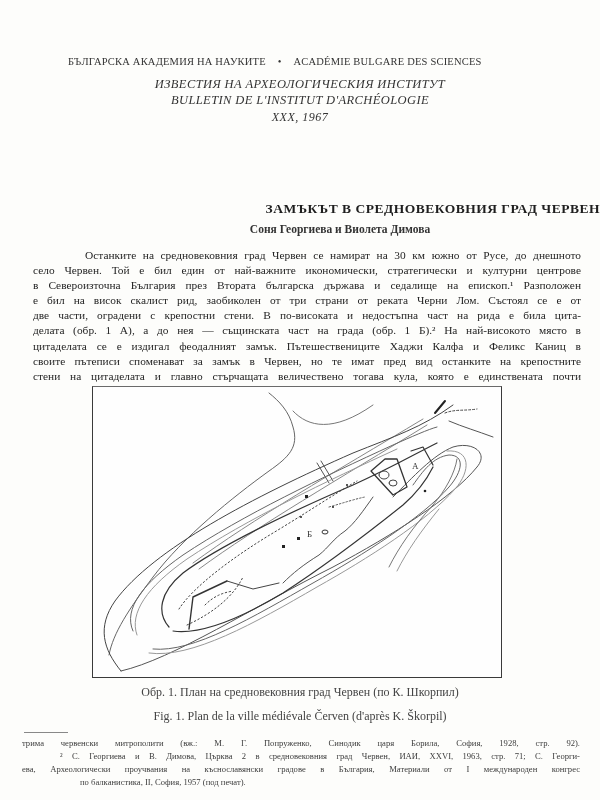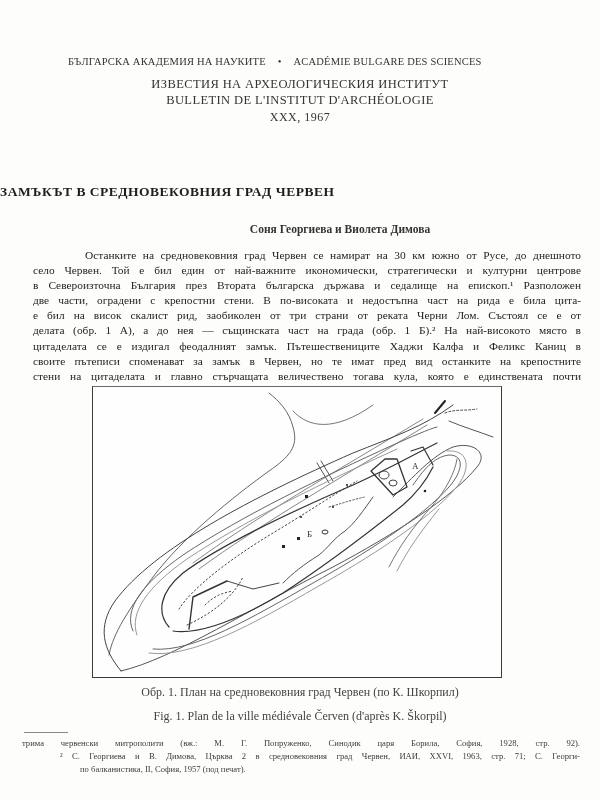--- a/index.html
+++ b/index.html
@@ -12,26 +12,27 @@
   }
   .hdr-line1 {
     position:absolute; top:56px; left:68px; width:470px;
     font-size:10.5px; letter-spacing:0.2px; color:#333;
     white-space:nowrap;
   }
   .hdr-line1 .sep { display:inline-block; width:22px; text-align:center; }
   .hdr-center {
     position:absolute; left:0; width:600px; text-align:center; color:#333;
     white-space:nowrap;
+    font-style:italic;
   }
   .hdr-ru { top:77px; font-size:12.5px; letter-spacing:0.4px; }
   .hdr-fr { top:93px; font-size:12.5px; letter-spacing:0.4px; }
   .hdr-vol { top:110px; font-size:12px; letter-spacing:0.5px; }
   .title {
-    position:absolute; top:184px; left:0; width:600px; text-align:left;
+    position:absolute; top:201px; left:0; width:600px; text-align:right;
     font-weight:bold; font-size:13.5px; letter-spacing:0.5px; color:#1e1e1e;
   }
   .authors {
     position:absolute; top:223px; left:0; width:600px; text-align:center;
     font-weight:bold; font-size:11.5px; color:#333;padding-left:40px;
   }
   .body {
     position:absolute; top:248px; left:33px; width:548px;
     font-size:11.4px; line-height:15.1px; text-align:justify; color:#252525;
   }
@@ -72,22 +73,22 @@
 <div class="hdr-center hdr-fr">BULLETIN DE L'INSTITUT D'ARCHÉOLOGIE</div>
 <div class="hdr-center hdr-vol">XXX, 1967</div>
 
 <div class="title">ЗАМЪКЪТ В СРЕДНОВЕКОВНИЯ ГРАД ЧЕРВЕН</div>
 <div class="authors">Соня Георгиева и Виолета Димова</div>
 
 <div class="body">
   <span class="ln first">Останките на средновековния град Червен се намират на 30 км южно от Русе, до днешното</span>
   <span class="ln">село Червен. Той е бил един от най-важните икономически, стратегически и културни центрове</span>
   <span class="ln">в Североизточна България през Втората българска държава и седалище на епископ.¹ Разположен</span>
+  <span class="ln">е бил на висок скалист рид, заобиколен от три страни от реката Черни Лом. Състоял се е от</span>
   <span class="ln">две части, оградени с крепостни стени. В по-високата и недостъпна част на рида е била цита-</span>
-  <span class="ln">е бил на висок скалист рид, заобиколен от три страни от реката Черни Лом. Състоял се е от</span>
   <span class="ln">делата (обр. 1 А), а до нея — същинската част на града (обр. 1 Б).² На най-високото място в</span>
   <span class="ln">цитаделата се е издигал феодалният замък. Пътешествениците Хаджи Калфа и Феликс Каниц в</span>
   <span class="ln">своите пътеписи споменават за замък в Червен, но те имат пред вид останките на крепостните</span>
   <span class="ln">стени на цитаделата и главно стърчащата величествено тогава кула, която е единствената почти</span>
 </div>
 
 <div class="figure">
   <svg width="408" height="290" viewBox="0 0 408 290">
     <g fill="none" stroke="#555" stroke-width="1" stroke-linecap="round" stroke-linejoin="round">
 
@@ -146,14 +147,15 @@
   </svg>
 </div>
 
 <div class="caption cap-ru">Обр. 1. План на средновековния град Червен (по К. Шкорпил)</div>
 <div class="caption cap-fr">Fig. 1. Plan de la ville médiévale Červen (d'après K. Škorpil)</div>
 
 <div class="fn-rule"></div>
 <div class="footnotes">
   <span class="ln">трима червенски митрополити (вж.: М. Г. Попруженко, Синодик царя Борила, София, 1928, стр. 92).</span>
   <span class="ln ind">² С. Георгиева и В. Димова, Църква 2 в средновековния град Червен, ИАИ, XXVI, 1963, стр. 71; С. Георги-</span>
+  <span class="ln">ева, Археологически проучвания на къснославянски градове в България, Материали от I международен конгрес</span>
   <span class="ln ind2">по балканистика, II, София, 1957 (под печат).</span>
 </div>
 
 </body></html>

